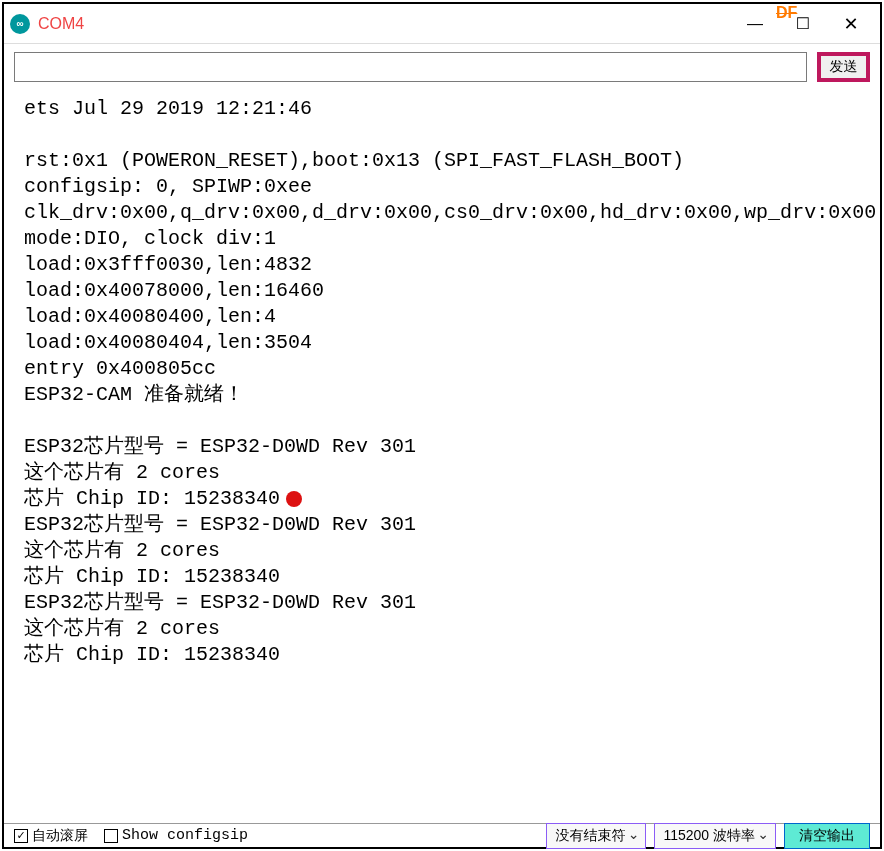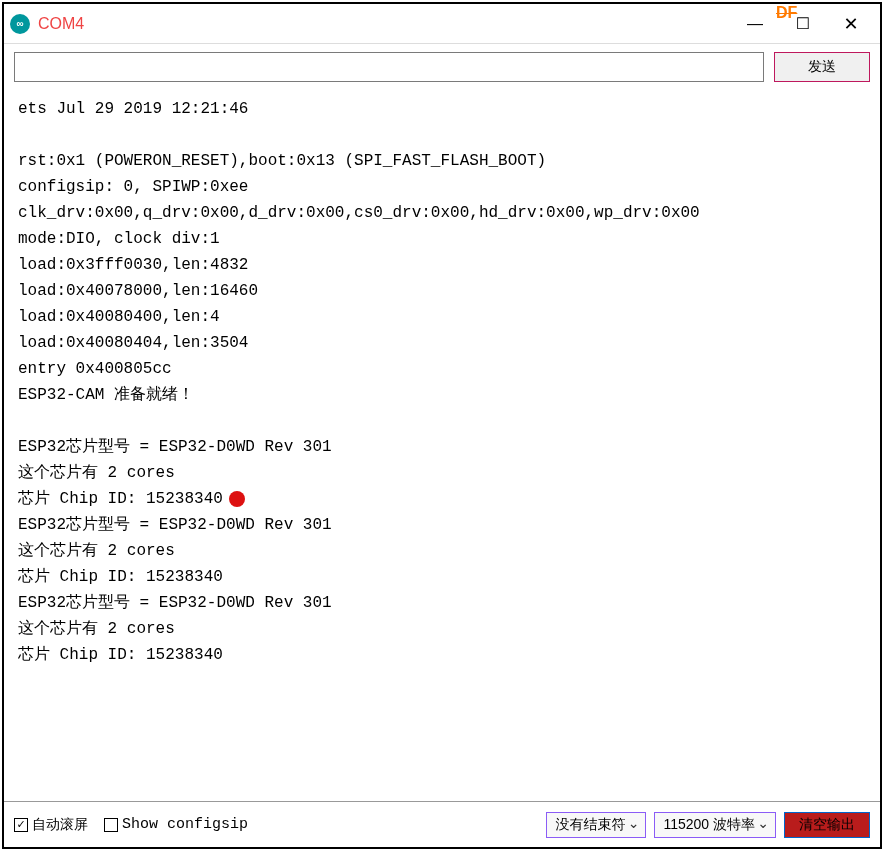--- a/index.html
+++ b/index.html
@@ -68,49 +68,49 @@
     align-items: stretch;
   }
   .send-input {
     flex: 1;
     border: 1px solid #7a7a7a;
     height: 30px;
     padding: 2px 4px;
     font-size: 14px;
   }
   .send-btn {
-    width: 96px;
-    border: 1px solid #be185d;
+    width: 53px;
+    border: 4px solid #be185d;
     background: #f0f0f0;
     font-size: 14px;
     cursor: pointer;
   }
   .console {
     flex: 1;
-    padding: 6px 10px 4px 14px;
+    padding: 6px 10px 4px 20px;
     font-family: "Courier New", monospace;
-    font-size: 16px;
+    font-size: 20px;
     line-height: 26px;
     color: #000;
     white-space: pre;
     overflow: hidden;
     position: relative;
     border-top: 0;
   }
   .chip-dot {
     display: inline-block;
     width: 16px; height: 16px;
     background: #d11;
     border-radius: 50%;
     vertical-align: middle;
     margin-left: 6px;
   }
   .status-row {
     border-top: 1px solid #999;
-    height: 46px;
+    height: 24px;
     display: flex;
     align-items: center;
     padding: 0 10px;
     gap: 8px;
     font-size: 14px;
   }
   .checkbox-wrap {
     display: flex;
     align-items: center;
     gap: 4px;
@@ -143,21 +143,21 @@
   .select::after {
     content: "⌄";
     position: absolute;
     right: 6px;
     top: 2px;
     font-size: 14px;
     color: #333;
   }
   .clear-btn {
     border: 1px solid #0066cc;
-    background: #b91c1c;
+    background: #5eead4;
     height: 26px;
     padding: 0 14px;
     font-size: 14px;
     cursor: pointer;
   }
 </style>
 </head>
 <body>
 
 <div class="window">

